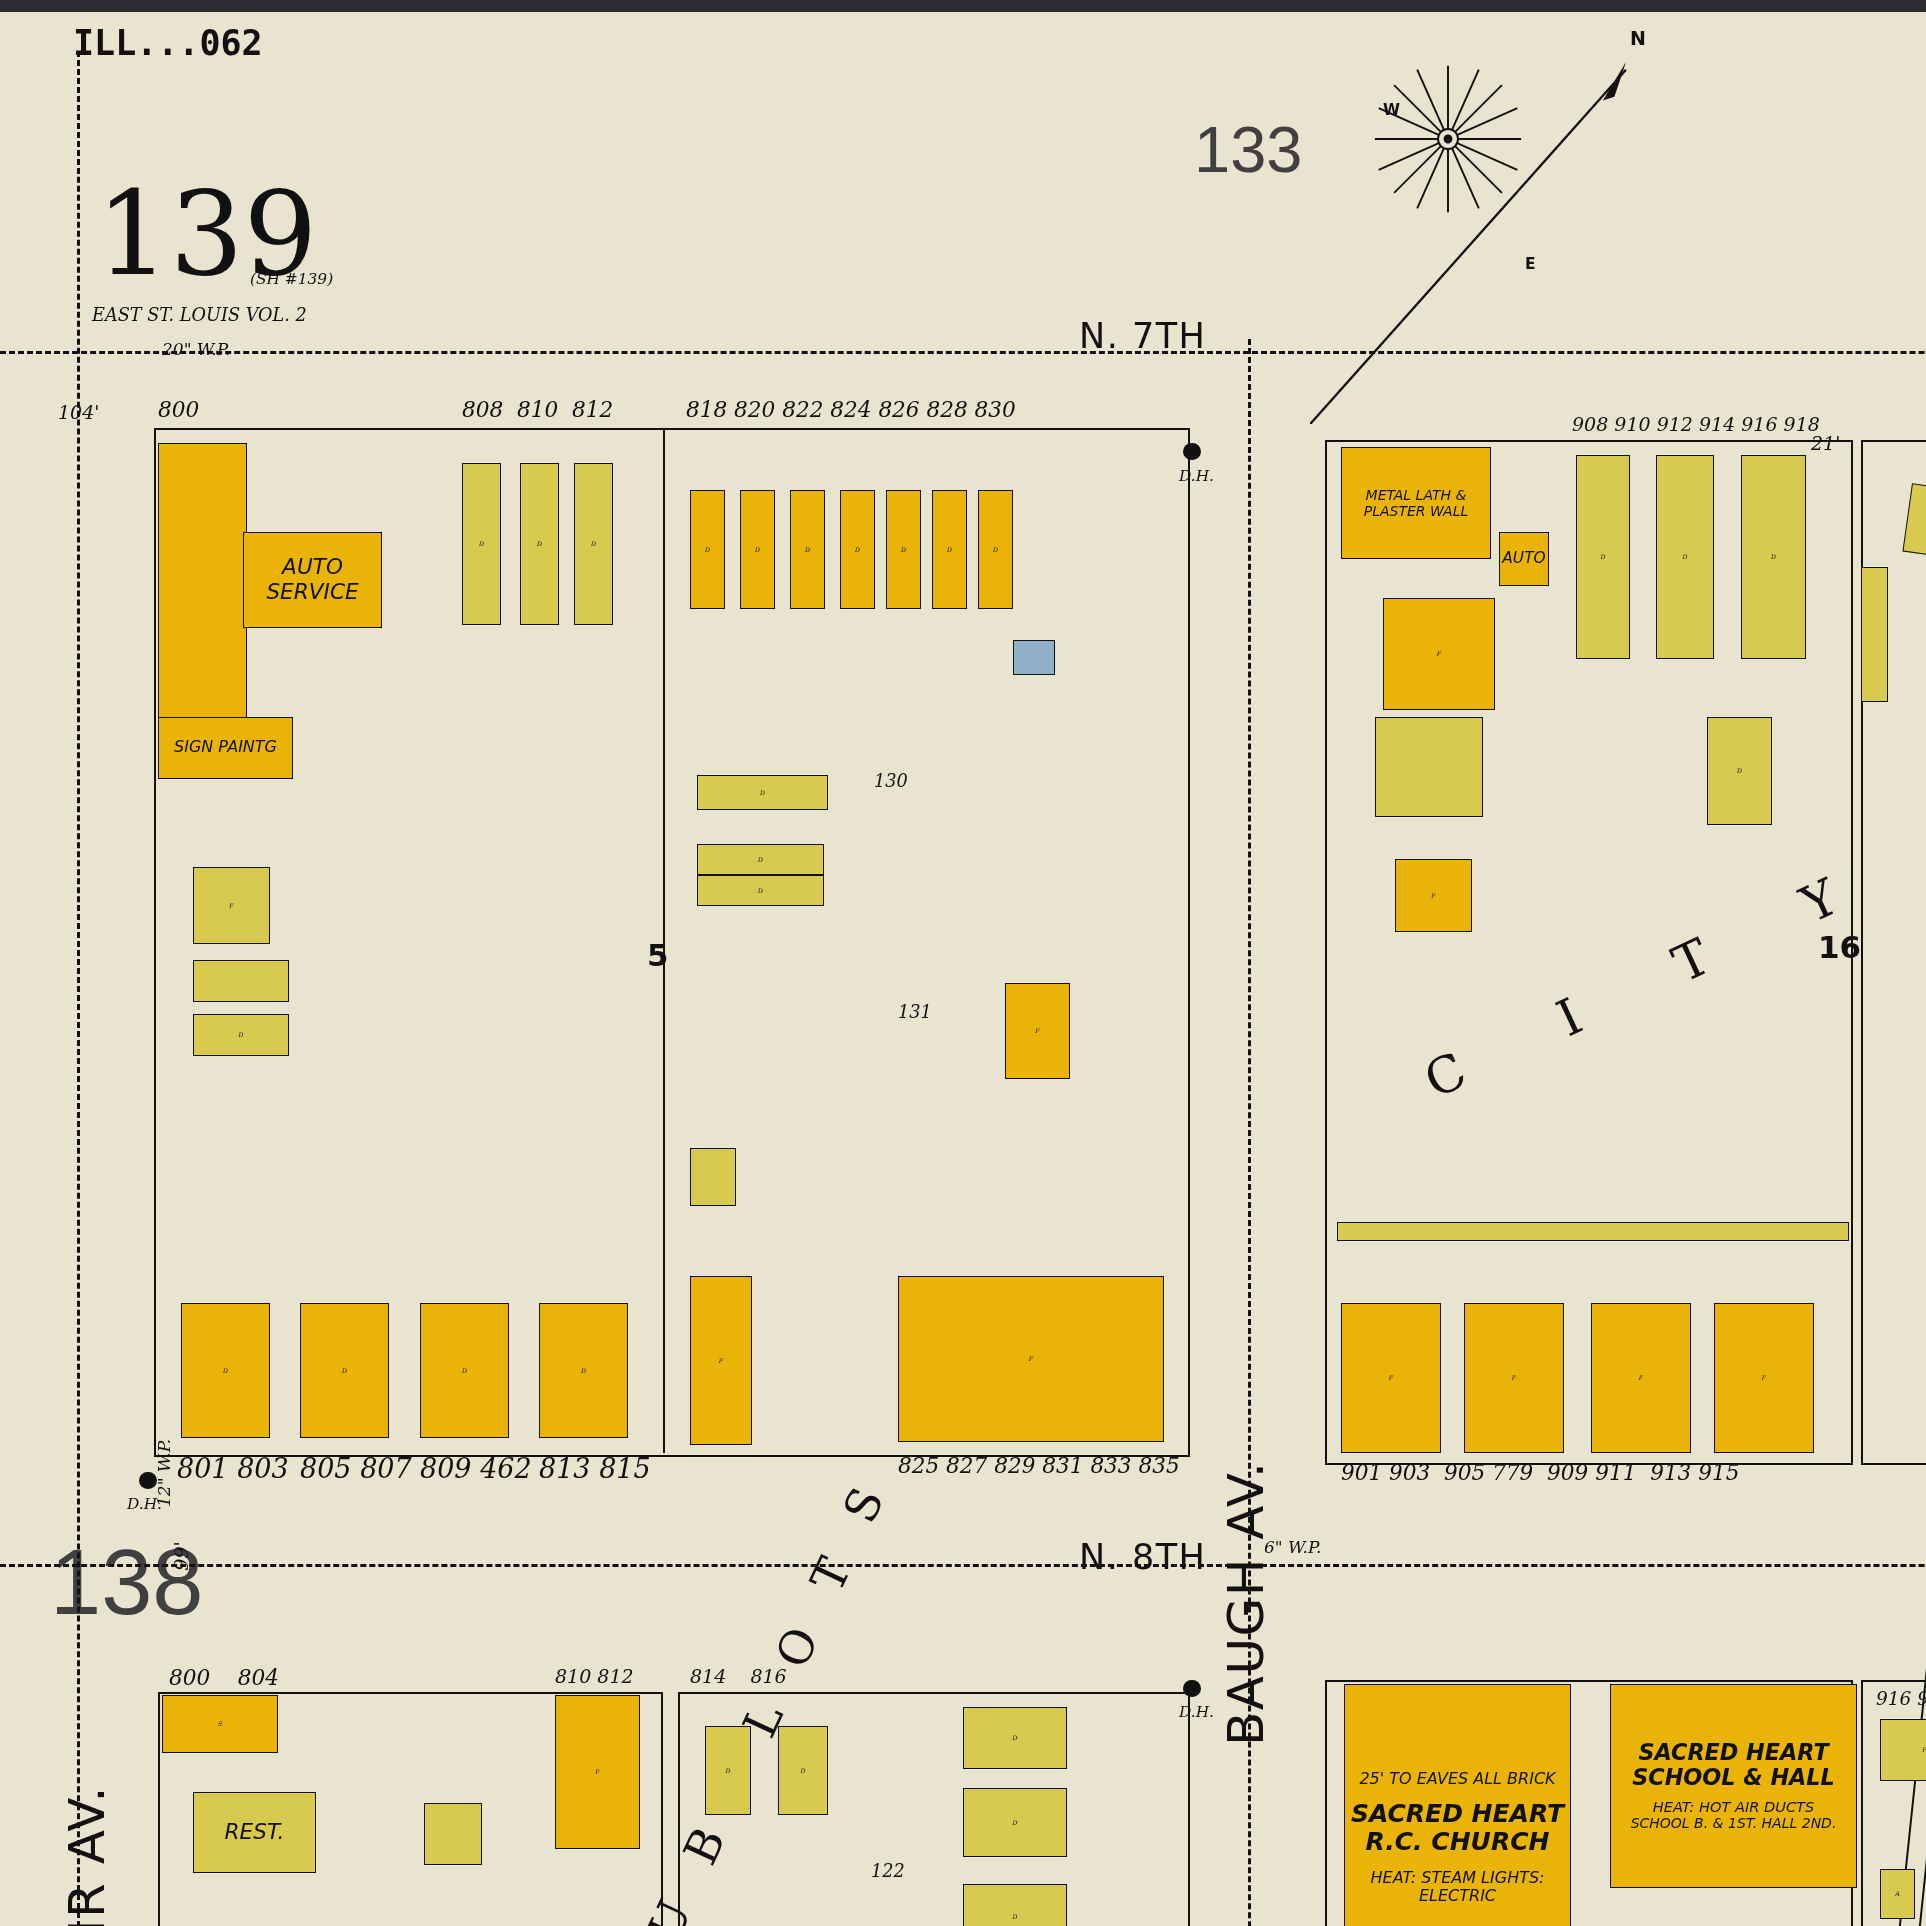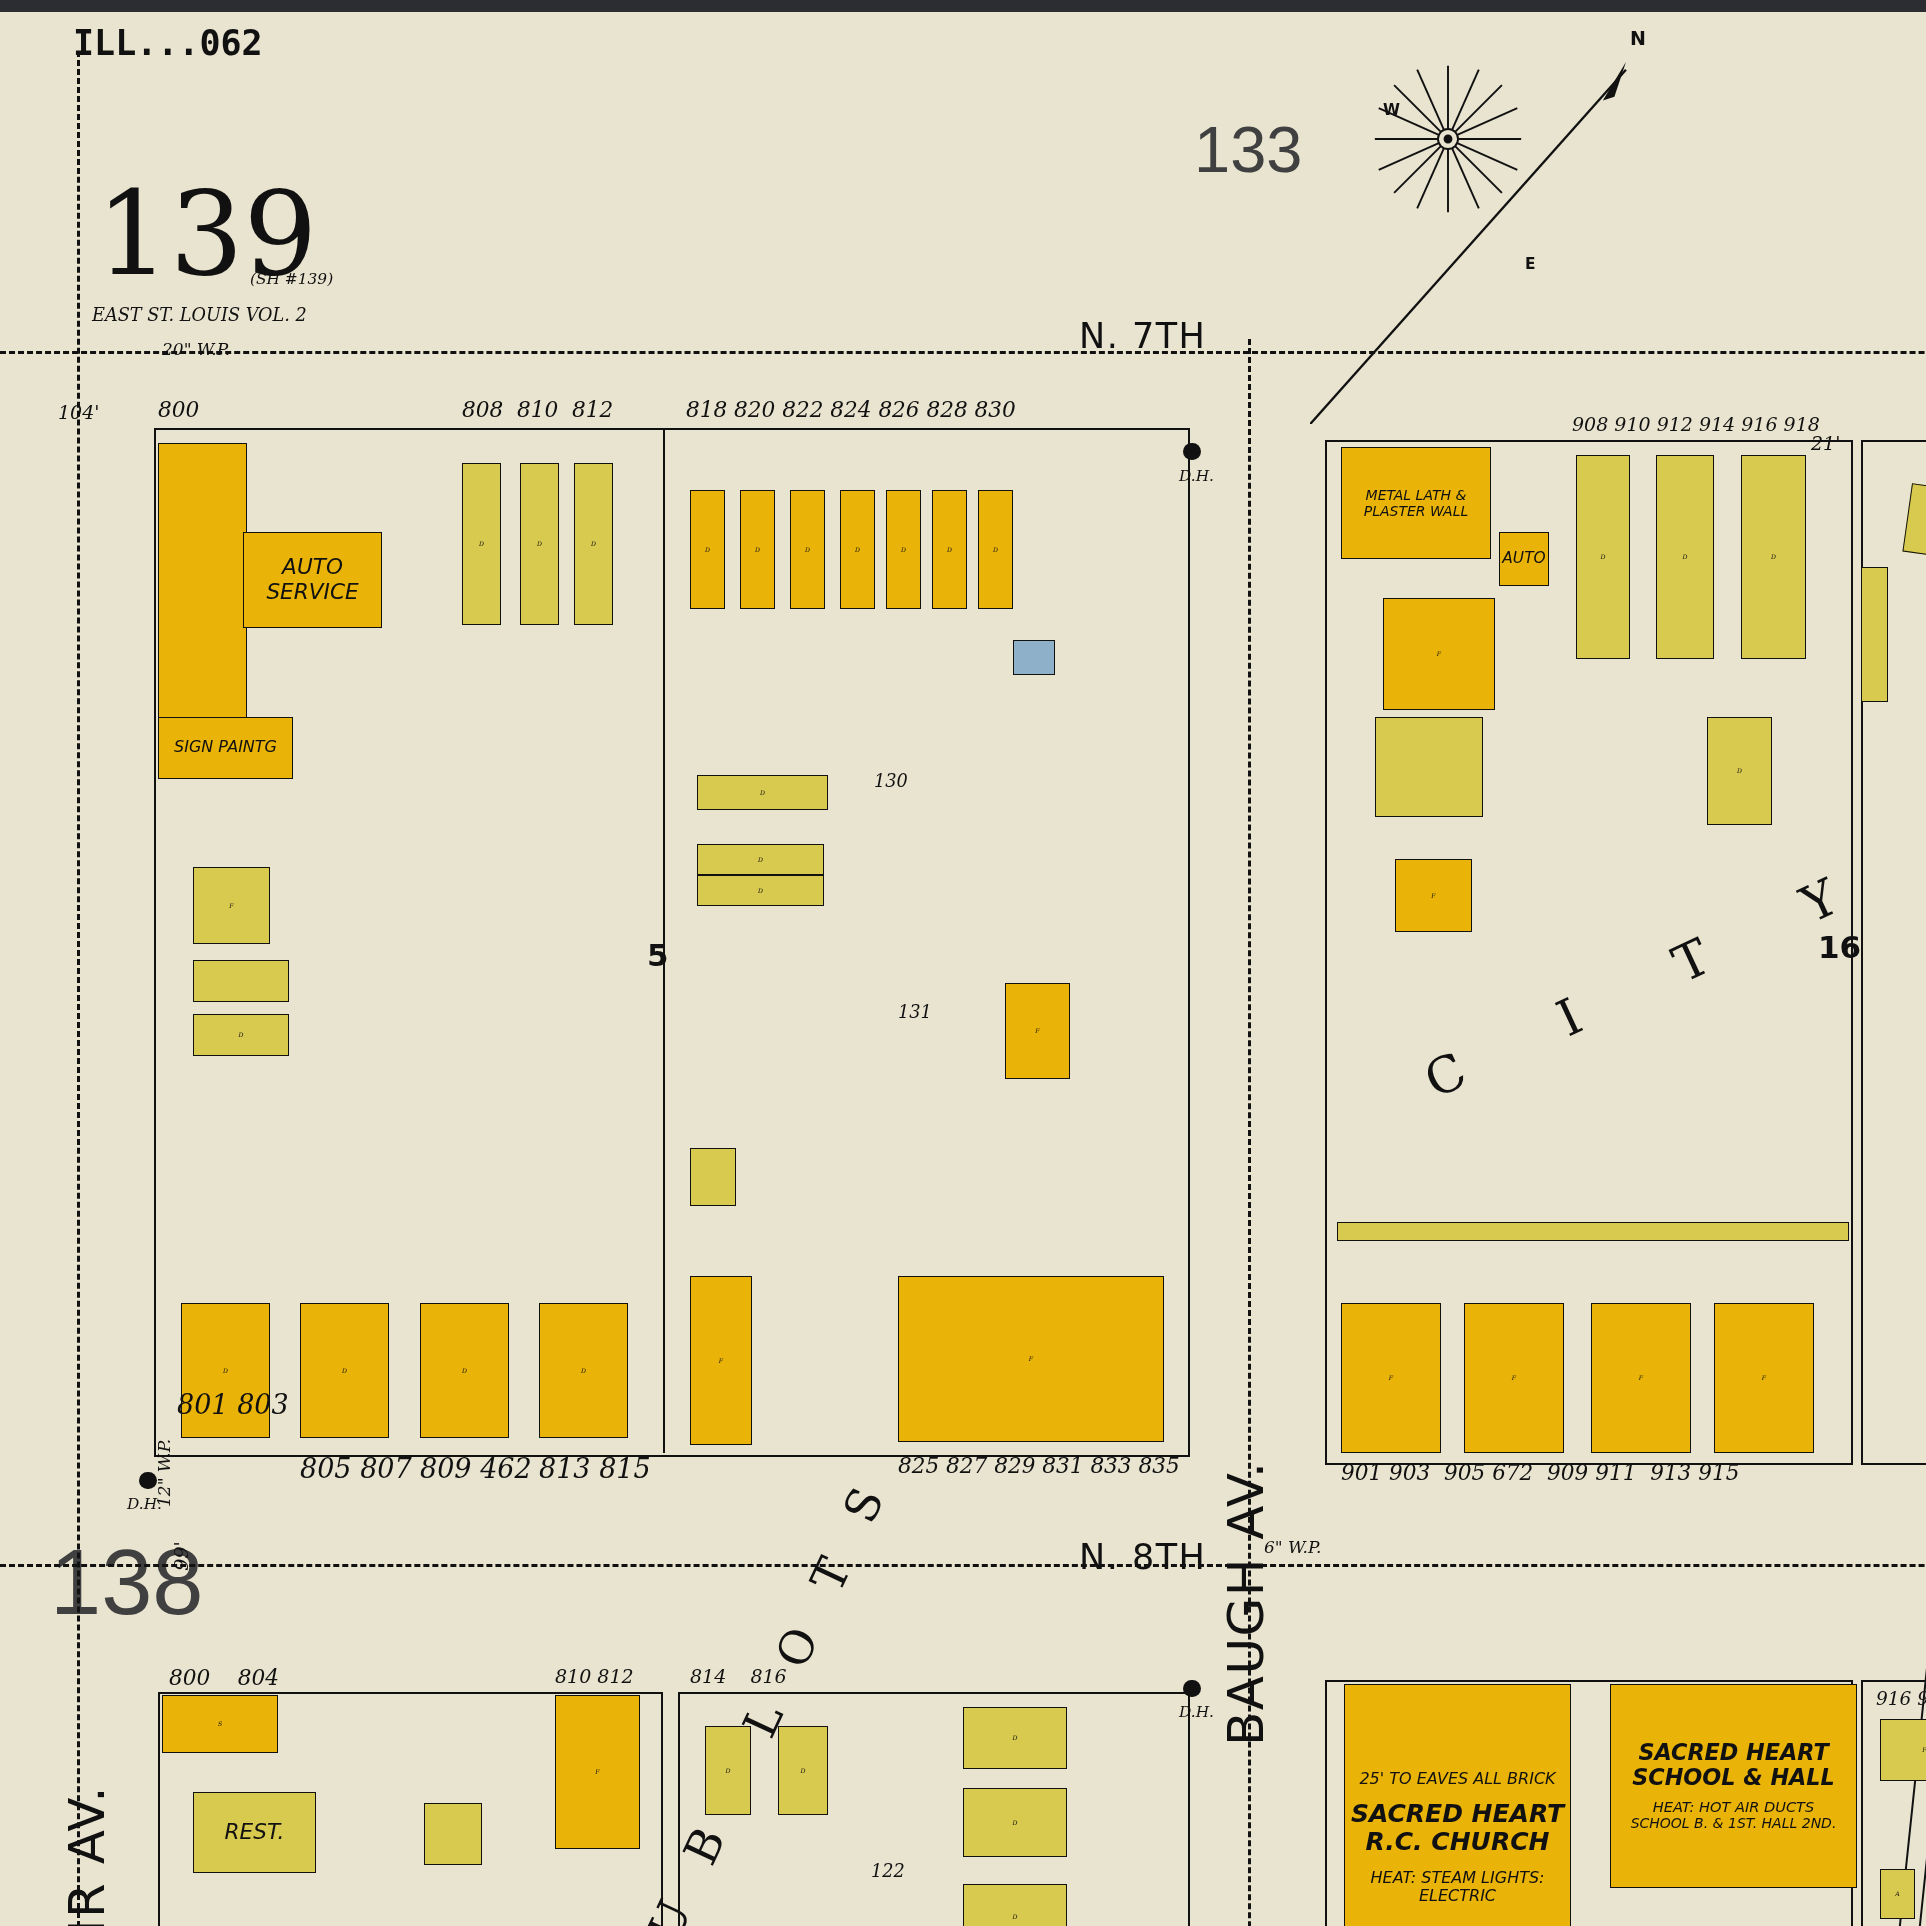--- a/index.html
+++ b/index.html
@@ -162,21 +162,21 @@
   <div class="bldg brick" style="left:539px;top:1291px;width:89px;height:135px;">
       <span>D</span>
     </div>
   <div class="bldg brick" style="left:690px;top:1264px;width:62px;height:169px;">
       <span>F</span>
     </div>
   <div class="bldg frame" style="left:690px;top:1136px;width:46px;height:58px;"></div>
   <div class="bldg brick" style="left:898px;top:1264px;width:266px;height:166px;">
       <span>F</span>
     </div>
-  <div class="txt addr" style="left:177px;top:1377px;text-align:center;"><span>801</span> <span>803</span></div>
+  <div class="txt addr" style="left:177px;top:1441px;text-align:center;"><span>801</span> <span>803</span></div>
   <div class="txt addr" style="left:300px;top:1441px;"><span>805</span> <span>807</span></div>
   <div class="txt addr" style="left:420px;top:1441px;"><span>809</span> <span>462</span></div>
   <div class="txt addr" style="left:539px;top:1441px;"><span>813</span> <span>815</span></div>
   <div class="txt addr" style="left:898px;top:1441px;font-size:21.6px;"><span>825</span> <span>827</span> <span>829</span> <span>831</span> <span>833</span> <span>835</span></div>
   <div class="txt addr" style="left:158px;top:385px;font-size:21.6px;">800</div>
   <div class="txt addr" style="left:462px;top:385px;font-size:21.6px;"><span>808</span>&nbsp;&nbsp;<span>810</span>&nbsp;&nbsp;<span>812</span></div>
   <div class="txt addr" style="left:686px;top:385px;font-size:21.6px;"><span>818</span> <span>820</span> <span>822</span> <span>824</span> <span>826</span> <span>828</span> <span>830</span></div>
 
   <div class="block" style="left:1325px;top:428px;width:524px;height:1021px;"></div>
   <div class="block" style="left:1861px;top:428px;width:366px;height:1021px;"></div>
@@ -216,21 +216,21 @@
     </div>
   <div class="bldg brick" style="left:1464px;top:1291px;width:100px;height:150px;">
       <span>F</span>
     </div>
   <div class="bldg brick" style="left:1591px;top:1291px;width:100px;height:150px;">
       <span>F</span>
     </div>
   <div class="bldg brick" style="left:1714px;top:1291px;width:100px;height:150px;">
       <span>F</span>
     </div>
-  <div class="txt addr" style="left:1341px;top:1448px;font-size:21.6px;"><span>901</span> <span>903</span>&nbsp;&nbsp;<span>905</span> <span>672</span>&nbsp;&nbsp;<span>909</span> <span>911</span>&nbsp;&nbsp;<span>913</span> <span>915</span></div>
+  <div class="txt addr" style="left:1341px;top:1448px;font-size:21.6px;"><span>901</span> <span>903</span>&nbsp;&nbsp;<span>905</span> <span>779</span>&nbsp;&nbsp;<span>909</span> <span>911</span>&nbsp;&nbsp;<span>913</span> <span>915</span></div>
 
   <div class="txt addr" style="left:1572px;top:401px;font-size:19px;"><span>908</span> <span>910</span> <span>912</span> <span>914</span> <span>916</span> <span>918</span></div>
 
   <div class="txt" style="left:1402px;top:925px;font-size:50px;font-family:'DejaVu Serif',serif;letter-spacing:108px;transform:rotate(-25deg);">CITY</div>
 
   <div class="block" style="left:158px;top:1680px;width:501px;height:1017px;"></div>
   <div class="block" style="left:678px;top:1680px;width:508px;height:1017px;"></div>
 
   <div class="bldg brick" style="left:162px;top:1683px;width:116px;height:58px;">
       <span>S</span>

